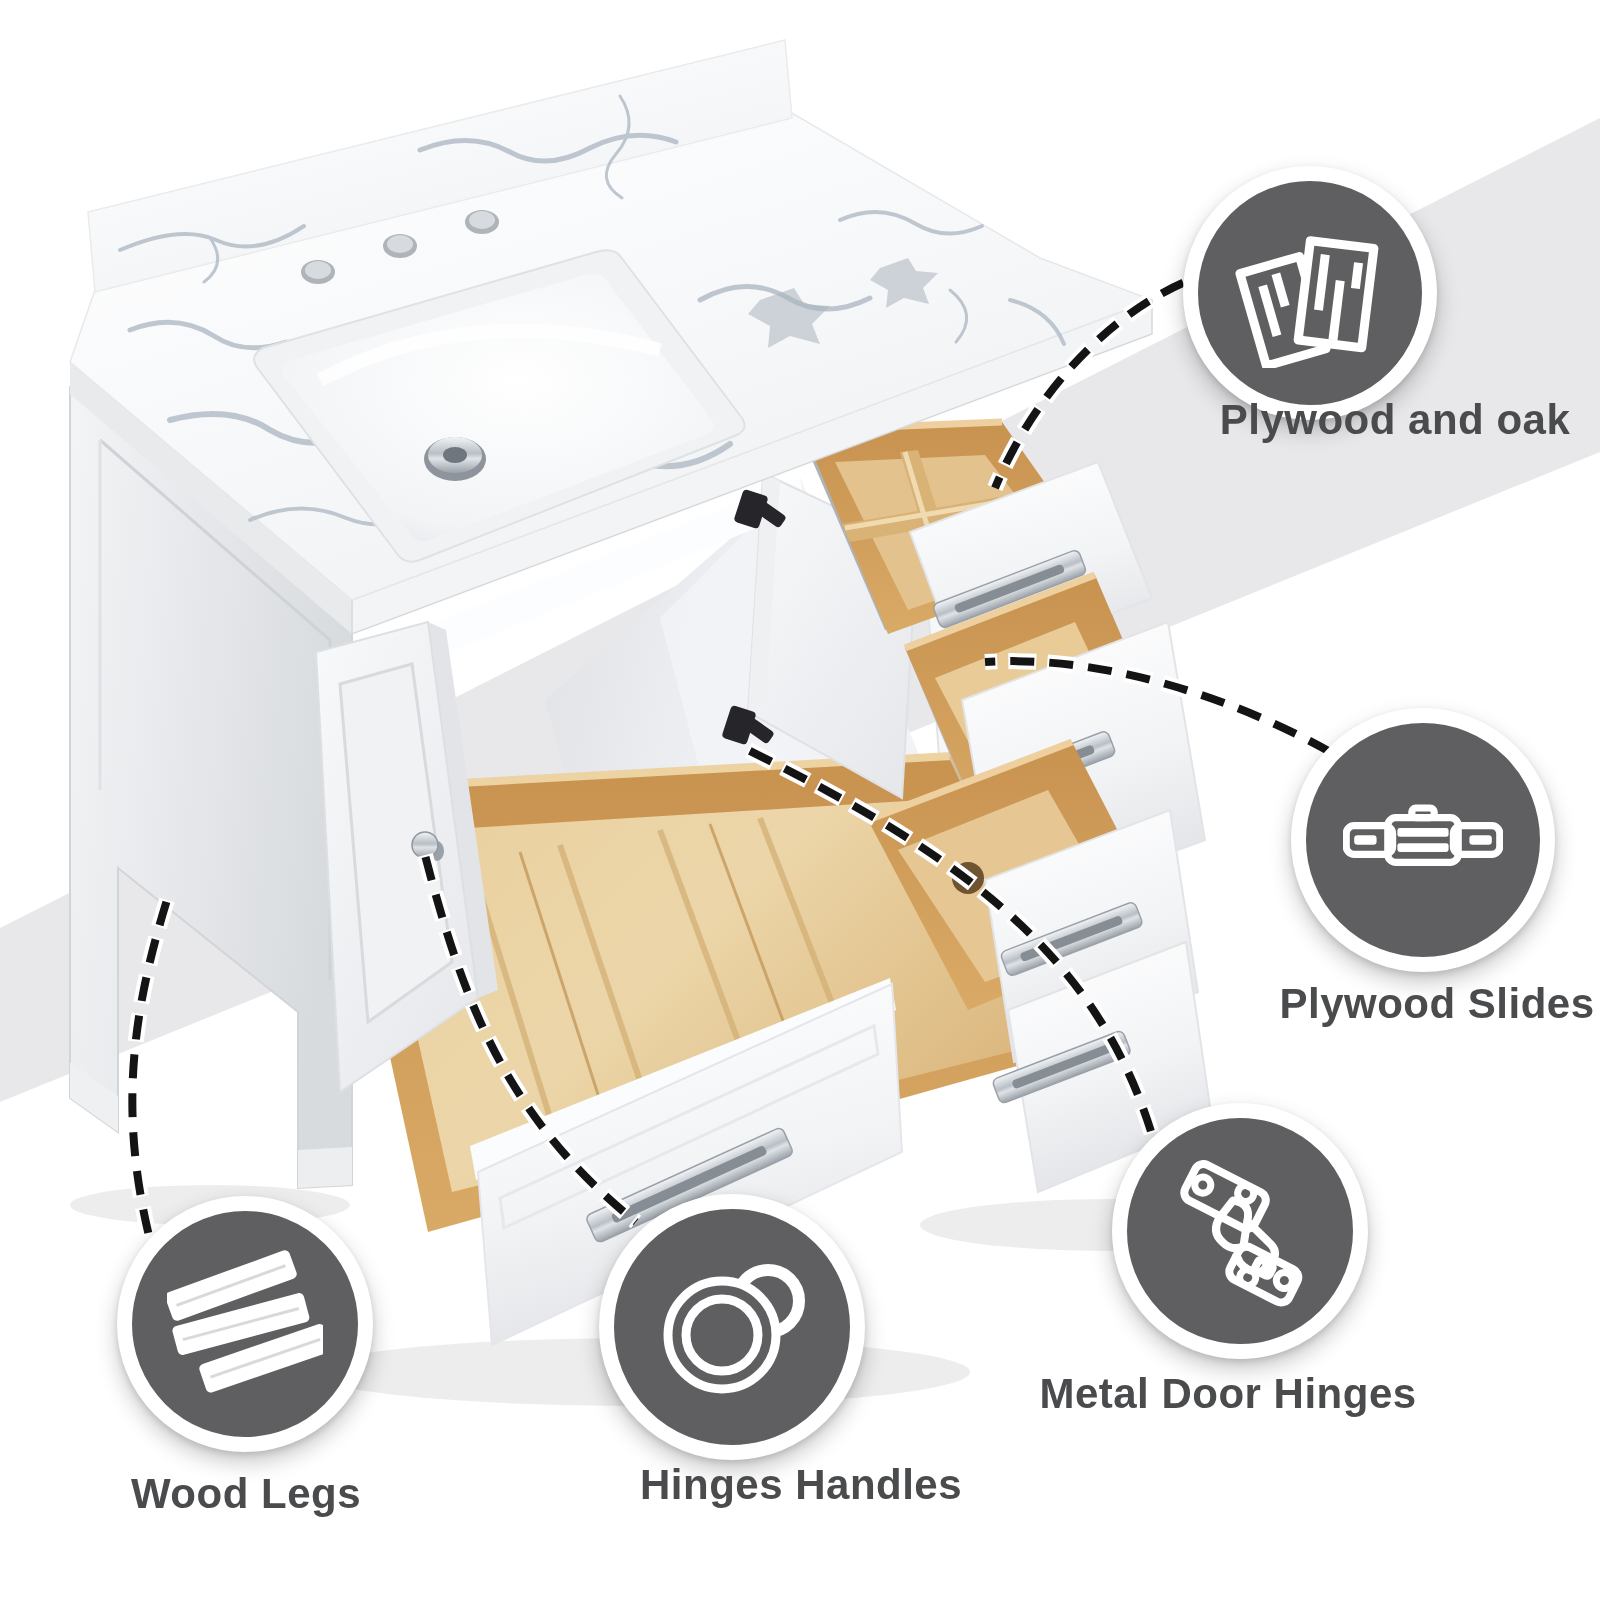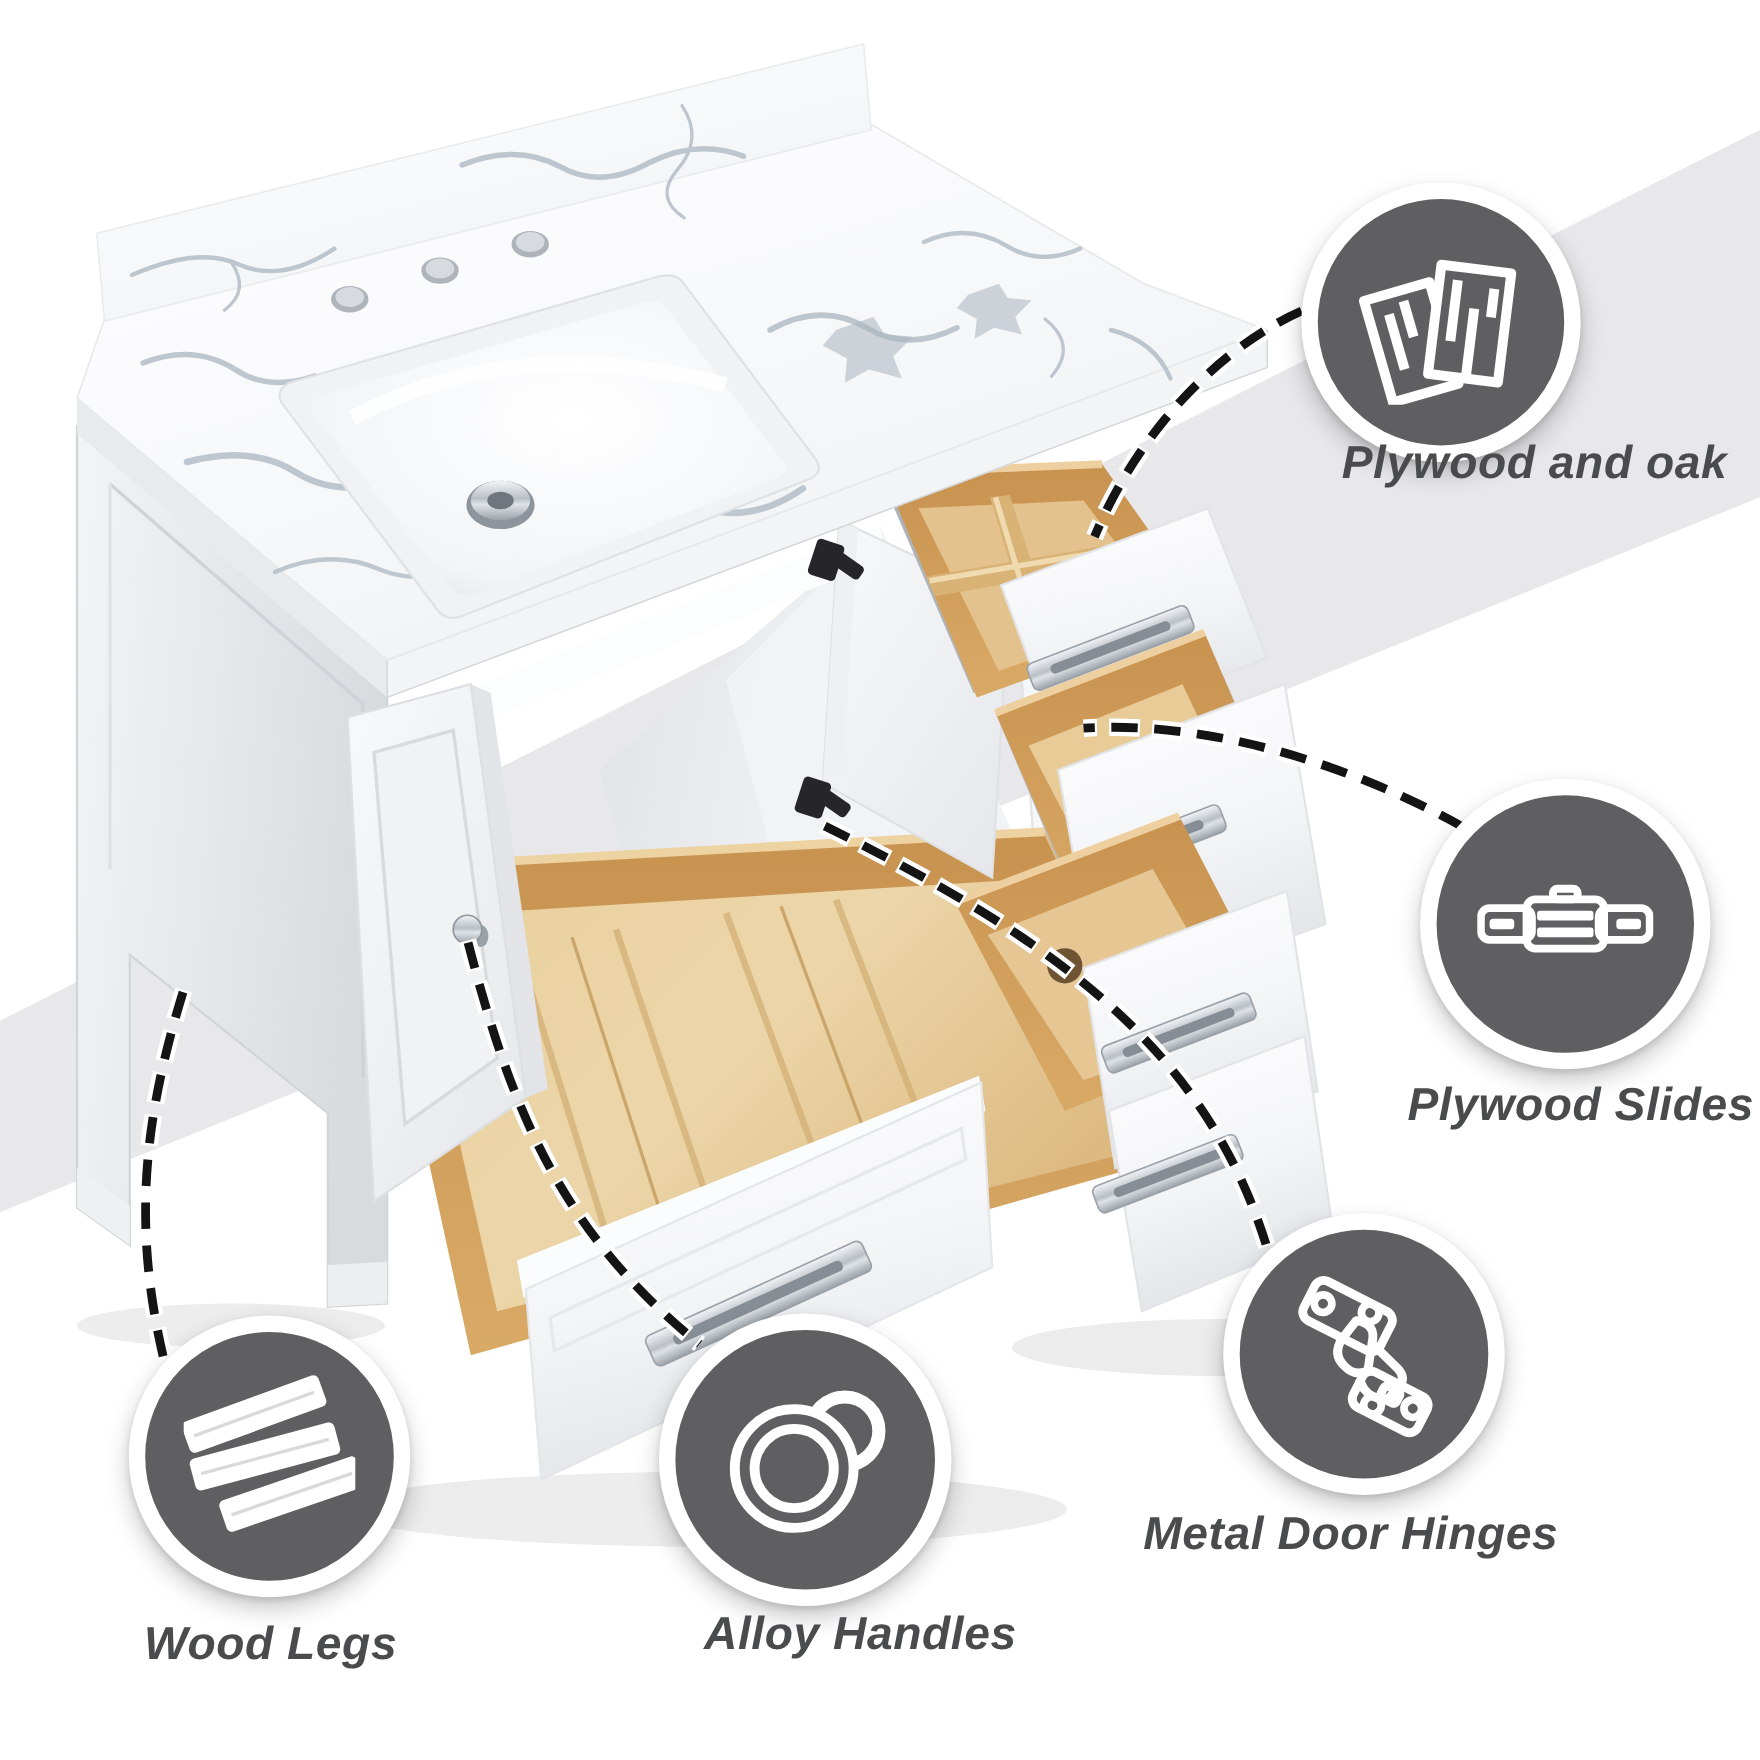--- a/index.html
+++ b/index.html
@@ -18,21 +18,21 @@
     box-shadow:0 10px 22px rgba(0,0,0,.22), 0 3px 6px rgba(0,0,0,.12);
     display:flex;align-items:center;justify-content:center;}
   .callout svg{display:block;}
 
   
   .feature-label{position:absolute;transform:translate(-50%,-50%);
     color:var(--labeltext,#4a4b4d);
     font-size:42px;font-weight:700;letter-spacing:.5px;white-space:nowrap;
     text-align:center;line-height:1.08;}
   .feature-label.left-align{transform:translate(0,0);text-align:left;}
-  .feature-label span{display:block;font-style:italic;}
+  .feature-label span{display:block;}
 </style>
 </head>
 <body>
 
 <div id="stage">
 
 <svg class="scene" width="1600" height="1600" viewBox="0 0 1600 1600">
   <defs>
     <linearGradient id="gSide" x1="0" y1="0" x2="1" y2="0.25">
       <stop offset="0" stop-color="#f3f4f6"></stop>
@@ -355,21 +355,21 @@
 
 <div class="callout" style="left:732px;top:1327px;width:236px;height:236px;">
   <svg width="160" height="160" viewBox="-80 -80 160 160">
     <circle cx="36" cy="-26" r="31" fill="none" stroke="#ffffff" stroke-width="12"></circle>
     <circle cx="-10" cy="8" r="58" fill="#5f5f61"></circle>
     <circle cx="-10" cy="8" r="54" fill="none" stroke="#ffffff" stroke-width="9"></circle>
     <circle cx="-10" cy="8" r="36" fill="none" stroke="#ffffff" stroke-width="9"></circle>
   </svg>
 </div>
 <div class="feature-label left-align" style="left:640px;top:1462px;">
-  <span>Alloy Handles</span>
+  <span>Hinges Handles</span>
 </div>
 
 <div class="callout" style="left:245px;top:1324px;width:226px;height:226px;">
   <svg width="156" height="156" viewBox="-78 -78 156 156">
     <g transform="rotate(-17)">
       <g transform="rotate(-3)">
             <rect x="-66" y="-56" width="132" height="30" rx="5" fill="#ffffff"></rect>
         <line x1="-58" y1="-41" x2="58" y2="-41" stroke="#d9d9db" stroke-width="3"></line>
           </g>
       <g transform="rotate(2)">

